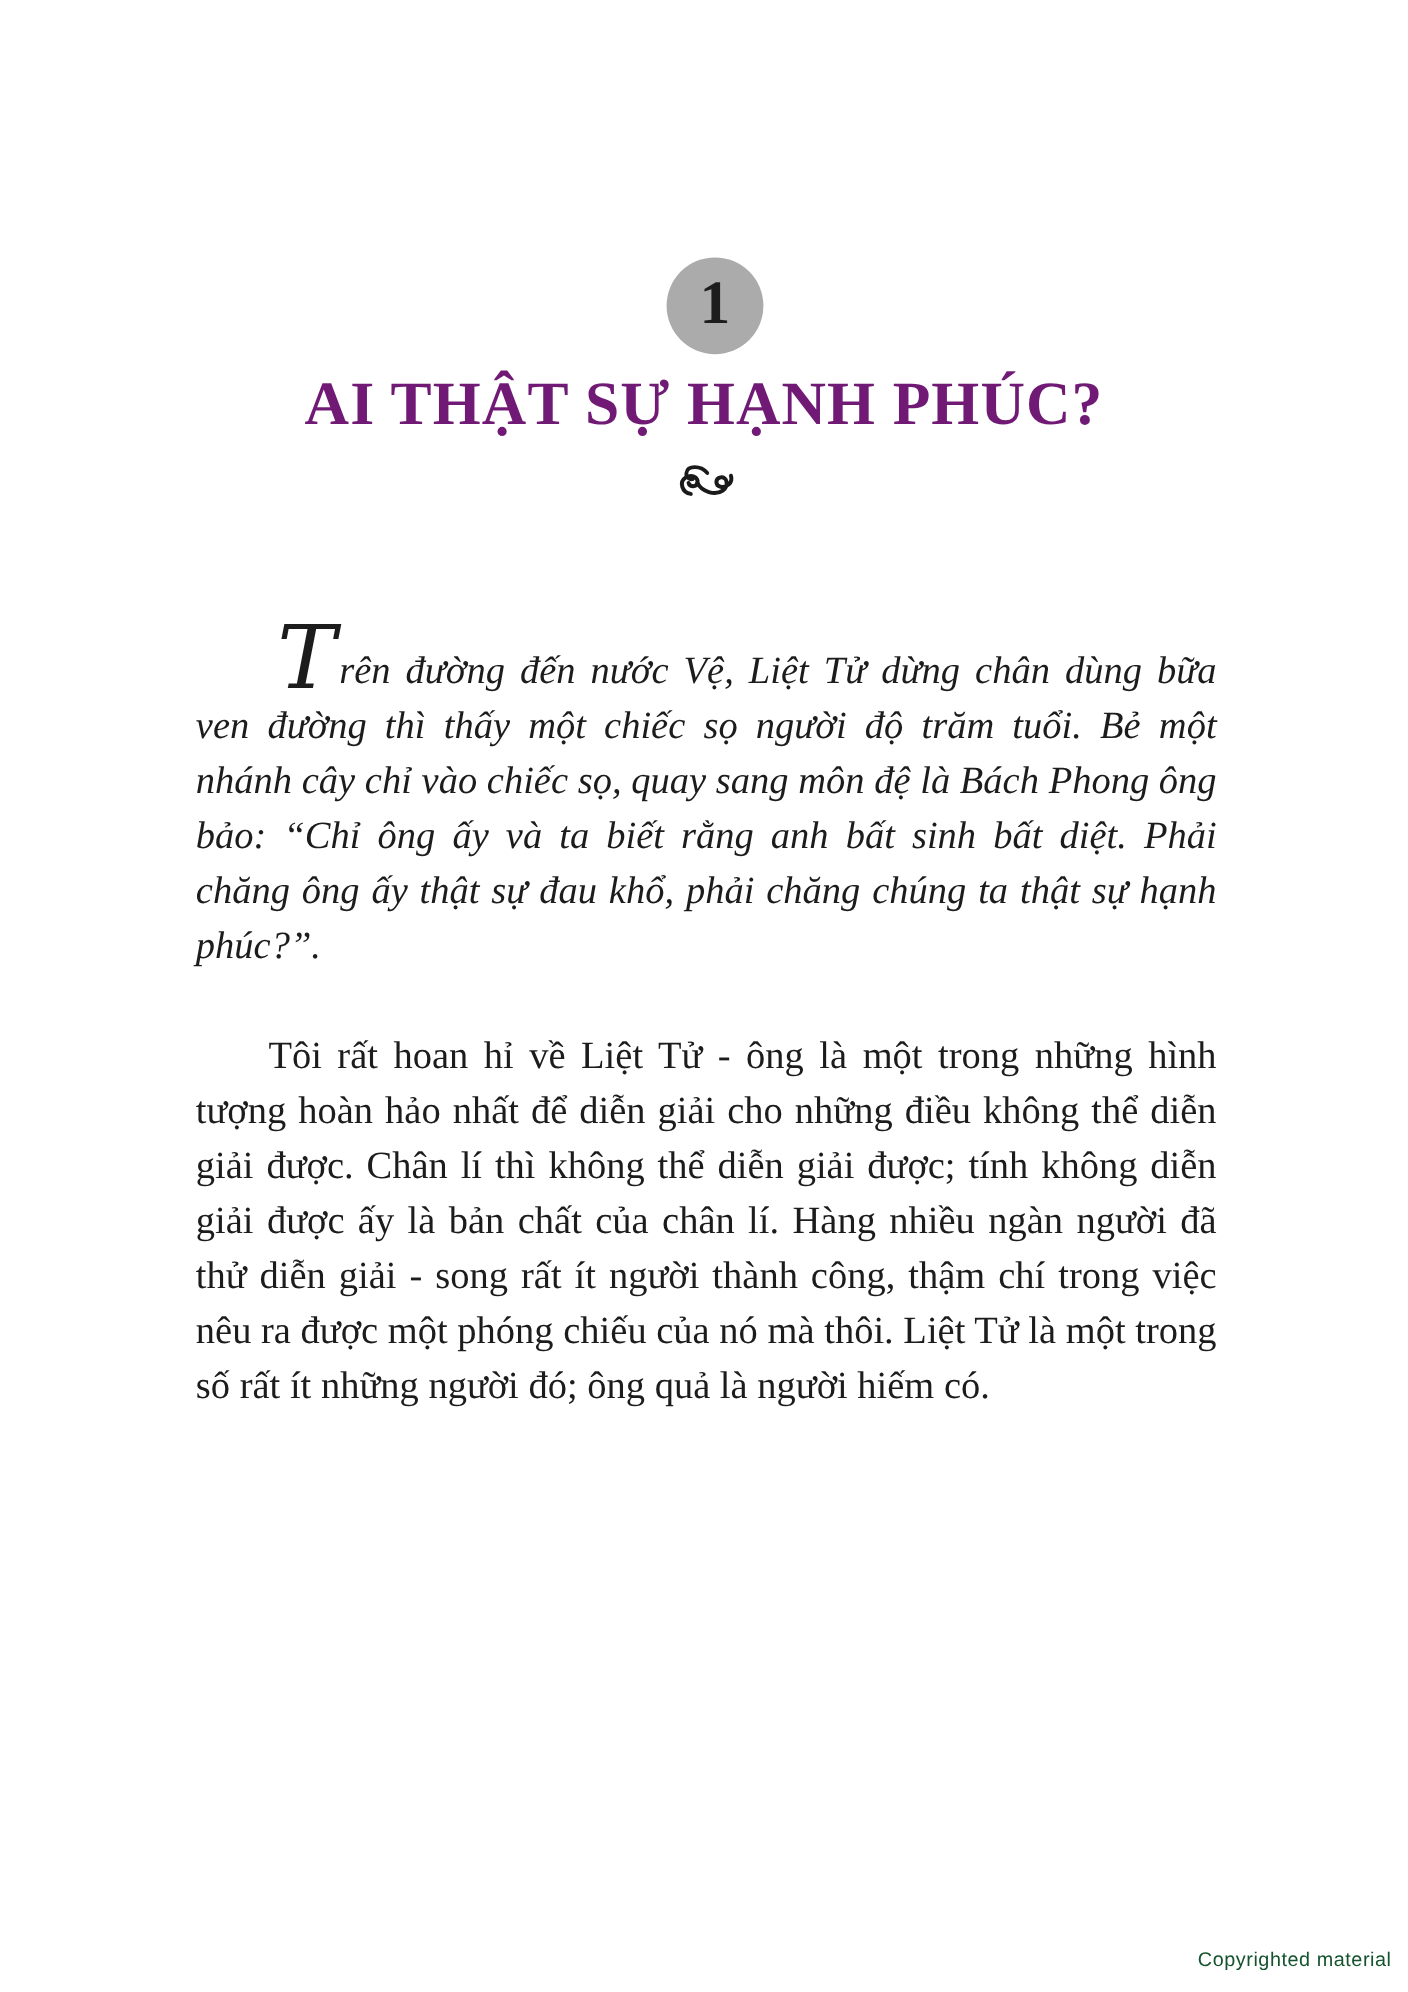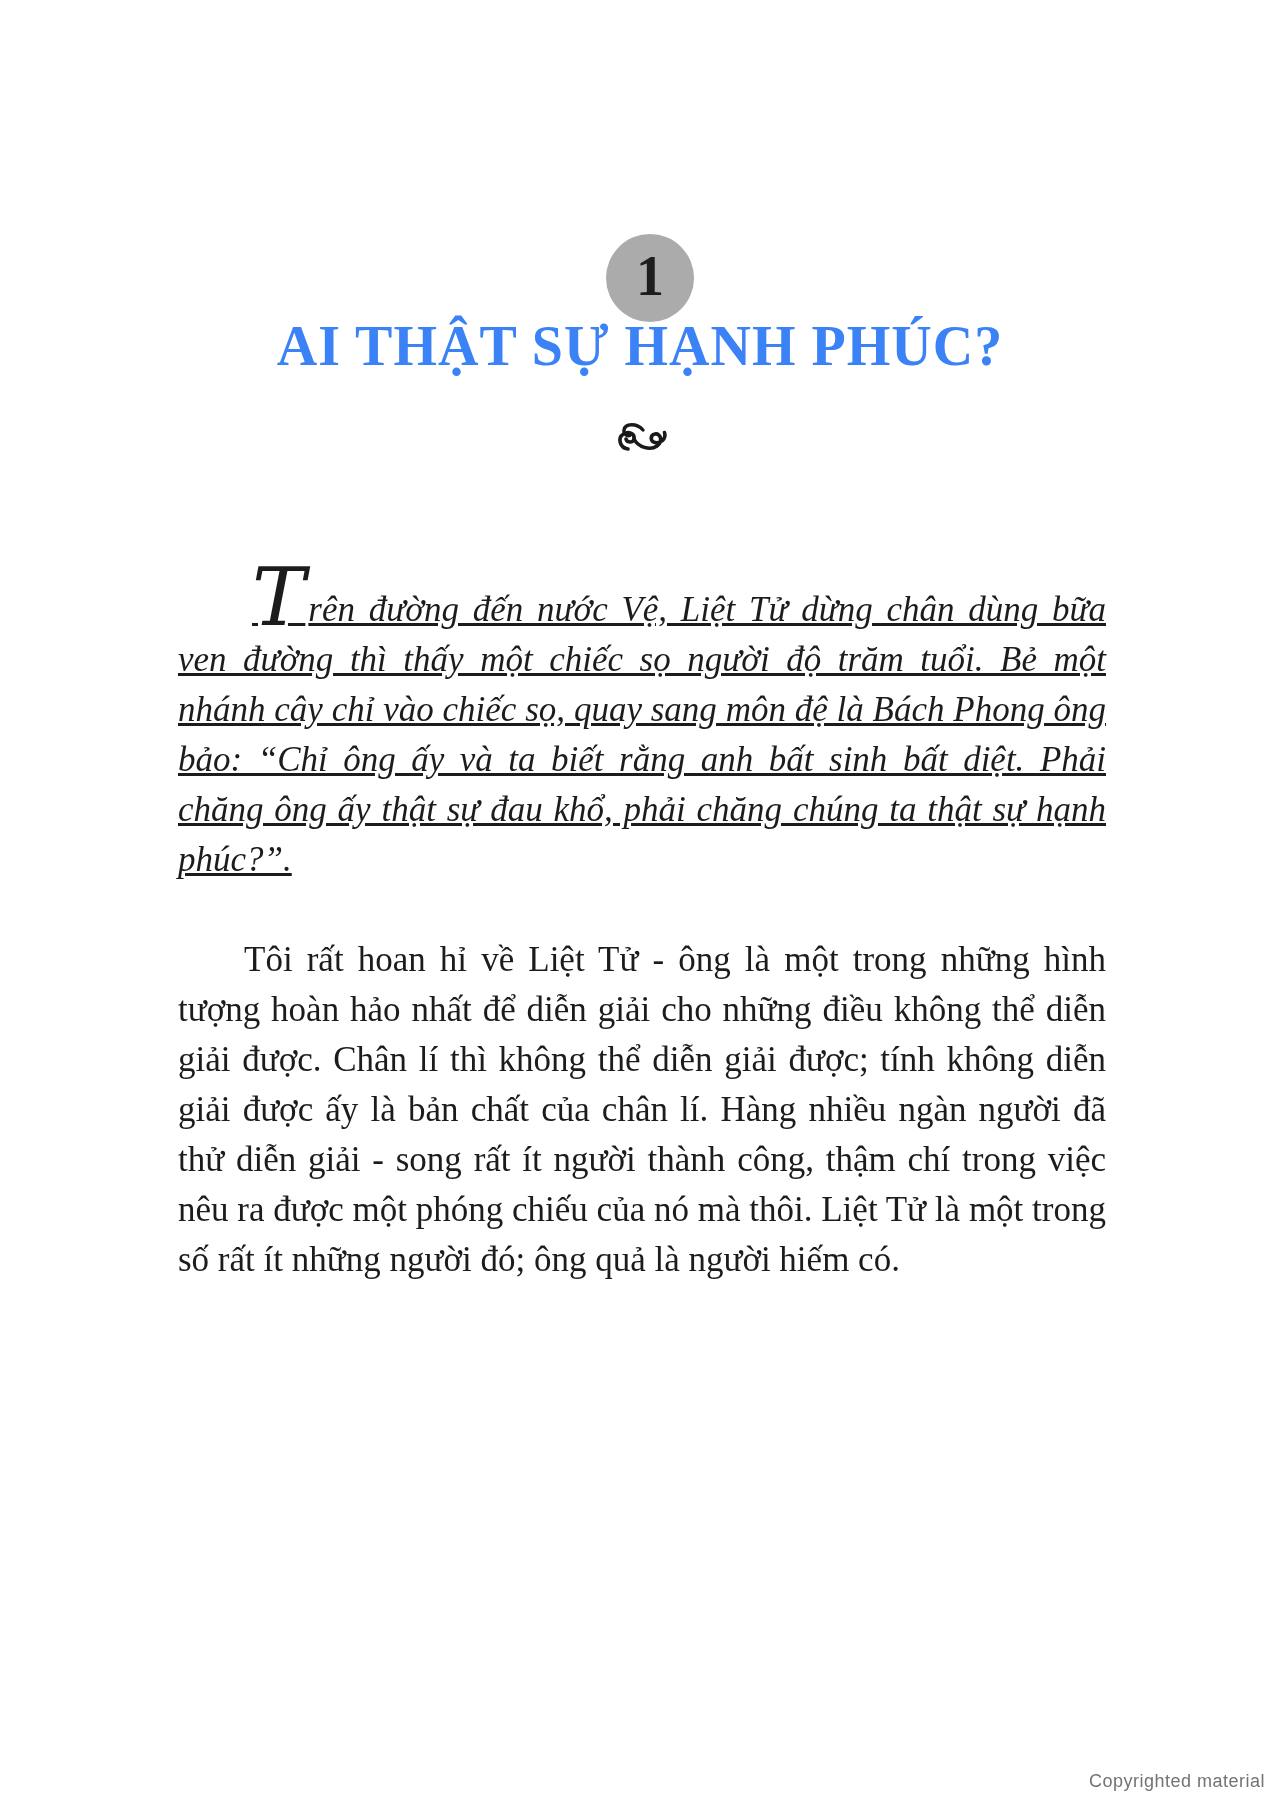--- a/index.html
+++ b/index.html
@@ -32,29 +32,29 @@
     font-family: "Liberation Serif", serif;
     font-size: 56px;
     font-weight: 700;
     color: #1d1d1d;
     line-height: 1;
     transform: translateY(-2px);
   }
   .chapter-title {
     position: absolute;
     left: 0;
-    top: 314px;
+    top: 335px;
     width: 100%;
     margin: 0;
     text-align: center;
     font-family: "Liberation Serif", serif;
     font-size: 56px;
     font-weight: 700;
     letter-spacing: 1px;
-    color: #3b82f6;
+    color: #701a75;
     line-height: 1.15;
   }
   .ornament {
     position: absolute;
     left: 614px;
     top: 422px;
     width: 56px;
     height: 34px;
     color: #1a1a1a;
   }
@@ -66,41 +66,40 @@
     font-size: 35px;
     line-height: 50px;
     text-align: justify;
   }
   .content p {
     margin: 0 0 50px 0;
   }
   .opening-paragraph {
     font-style: italic;
     text-indent: 74px;
-    text-decoration: underline;
   }
   .drop-cap {
     font-family: "DejaVu Serif", serif;
     font-style: italic;
     font-size: 80px;
     line-height: 0;
     position: relative;
     top: 4px;
     margin-right: 3px;
   }
   .body-paragraph {
     text-indent: 66px;
   }
   .copyright-watermark {
     position: absolute;
     right: 15px;
     top: 1771px;
     font-family: "Liberation Sans", sans-serif;
     font-size: 18px;
-    color: #737373;
+    color: #14532d;
     letter-spacing: 0.5px;
   }
 </style>
 </head>
 <body>
 
 <div class="page">
 
   <div class="chapter-circle">
     <span class="chapter-number">1</span>

